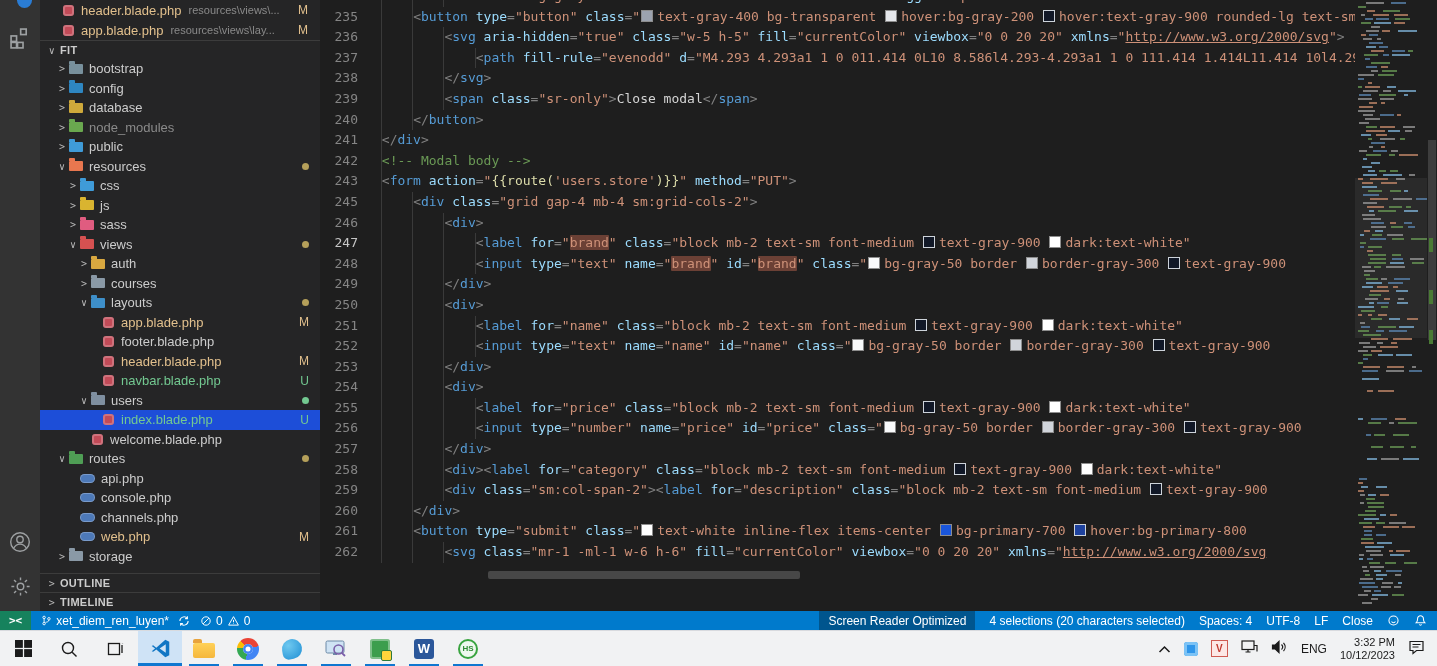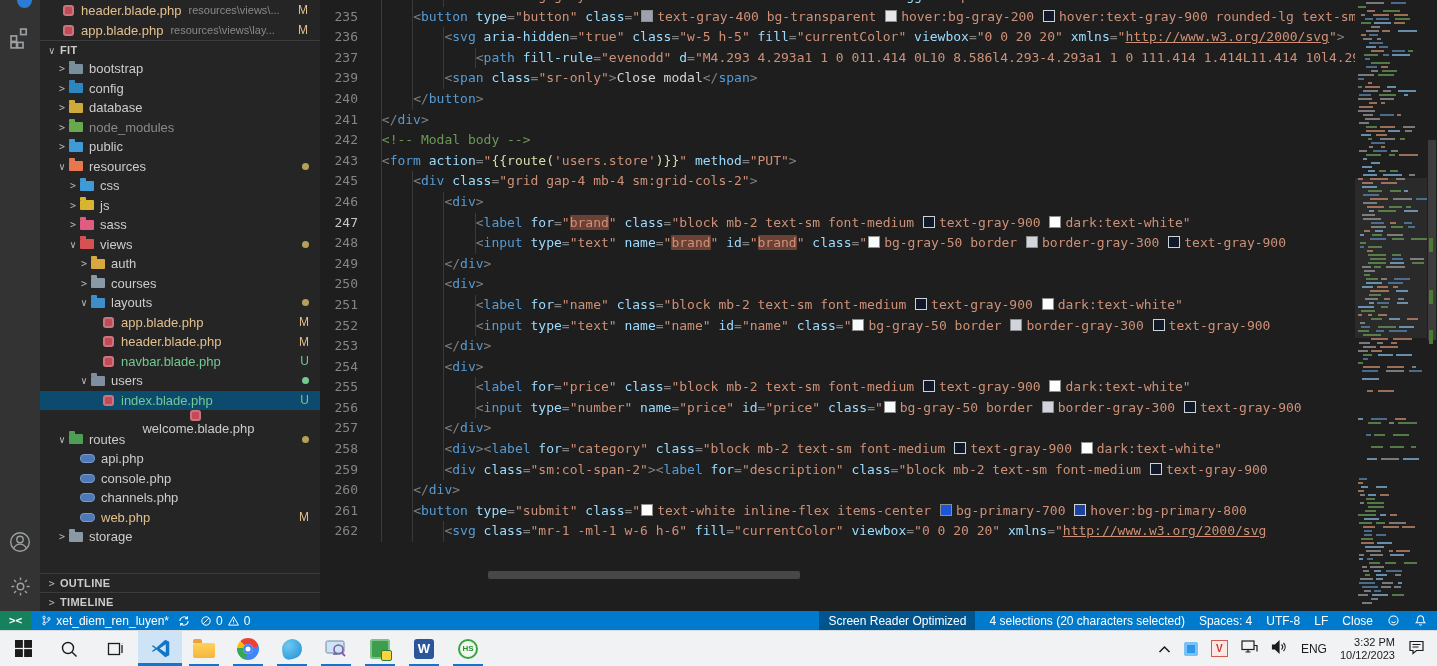--- a/index.html
+++ b/index.html
@@ -13,21 +13,21 @@
   .sidebar{width:280px;background:#252526;flex:none;display:flex;flex-direction:column;overflow:hidden;color:#cccccc;}
   .oe-row{height:20px;display:flex;align-items:center;padding-left:22px;font-size:13px;}
   .oe-name{color:#e2c08d;white-space:nowrap;}
   .oe-desc{color:#8a8a8a;font-size:11px;margin-left:7px;white-space:nowrap;overflow:hidden;text-overflow:ellipsis;max-width:112px;}
   .oe-badge{margin-left:auto;padding-right:12px;color:#e2c08d;font-size:12px;}
   .sect{height:18px;display:flex;align-items:center;font-size:11px;font-weight:700;letter-spacing:.3px;
         border-top:1px solid #3c3c3c;padding-left:4px;color:#cccccc;}
   .sect .chev{width:16px;text-align:center;font-weight:400;}
   .tree{flex:1;overflow:hidden;}
   .trow{height:19.5px;display:flex;align-items:center;font-size:13px;white-space:nowrap;}
-  .trow.selrow{background:#0c4a6e;}
+  .trow.selrow{background:#1d4ed8;}
   .chev{color:#b8b8b8;font-size:10px;width:14px;flex:none;text-align:center;font-family:"DejaVu Sans Mono",monospace;}
   .fico{position:relative;width:14px;height:10px;border-radius:1px;margin:0 6px 0 0;flex:none;}
   .fico::before{content:"";position:absolute;top:-3px;left:0;width:6px;height:3px;background:inherit;border-radius:1px 1px 0 0;}
   .bico{width:11px;height:11px;border-radius:3px;background:#c24b58;box-shadow:inset 0 0 0 2px rgba(255,255,255,.22);margin:0 7px 0 1px;flex:none;}
   .pico{width:15px;height:9px;border-radius:5px;background:#4d79b8;box-shadow:inset 0 0 0 1px rgba(255,255,255,.25);margin:0 6px 0 0;flex:none;}
   .tlabel{color:#cccccc;}
   .tright{margin-left:auto;display:flex;align-items:center;gap:7px;padding-right:11px;font-size:12px;}
   .dot{width:7px;height:7px;border-radius:50%;flex:none;}
   
   .editor{flex:1;display:flex;position:relative;background:#1e1e1e;overflow:hidden;}
@@ -224,20 +224,26 @@
           <span class="chev"></span>
           <span class="bico"></span>
           <span class="tlabel" style="color: rgb(226, 192, 141);">app.blade.php</span>
           <span class="tright">
             <span style="color: rgb(226, 192, 141);">M</span>
           </span>
         </div>
         <div class="trow" style="padding-left: 48px;">
           <span class="chev"></span>
           <span class="bico"></span>
+          <span class="tlabel">footer.blade.php</span>
+          <span class="tright"></span>
+        </div>
+        <div class="trow" style="padding-left: 48px;">
+          <span class="chev"></span>
+          <span class="bico"></span>
           <span class="tlabel" style="color: rgb(226, 192, 141);">header.blade.php</span>
           <span class="tright">
             <span style="color: rgb(226, 192, 141);">M</span>
           </span>
         </div>
         <div class="trow" style="padding-left: 48px;">
           <span class="chev"></span>
           <span class="bico"></span>
           <span class="tlabel" style="color: rgb(115, 201, 145);">navbar.blade.php</span>
           <span class="tright">
@@ -253,21 +259,21 @@
           </span>
         </div>
         <div class="trow selrow" style="padding-left: 48px;">
           <span class="chev"></span>
           <span class="bico"></span>
           <span class="tlabel" style="color: rgb(115, 201, 145);">index.blade.php</span>
           <span class="tright">
             <span style="color: rgb(115, 201, 145);">U</span>
           </span>
         </div>
-        <div class="trow" style="padding-left: 37px; flex-direction: column;">
+        <div class="trow" style="padding-left: 37px;">
           <span class="chev"></span>
           <span class="bico"></span>
           <span class="tlabel">welcome.blade.php</span>
           <span class="tright"></span>
         </div>
         <div class="trow" style="padding-left: 15px;">
           <span class="chev">∨</span>
           <span class="fico" style="background: rgb(79, 158, 85);"></span>
           <span class="tlabel">routes</span>
           <span class="tright">
@@ -317,20 +323,21 @@
     </div>
   </div>
 
   <div class="editor">
     <div class="code-scroll">
       <div class="code-lines">
           <div class="cl"><span class="ln">234</span><span class="ct"><span class="indent" style="width: 9ch;"></span><span style="color: rgb(206, 145, 120);">dark:hover:bg-gray-600 dark:hover:text-white" </span><span style="color: rgb(156, 220, 254);">data-modal-toggle</span><span style="color: rgb(128, 128, 128);">=</span><span style="color: rgb(206, 145, 120);">"updateProductModal"</span><span style="color: rgb(128, 128, 128);">&gt;</span></span></div>
           <div class="cl"><span class="ln">235</span><span class="ct"><span class="indent" style="width: 5ch;"></span><span style="color: rgb(128, 128, 128);">&lt;</span><span style="color: rgb(86, 156, 214);">button</span><span style="color: rgb(156, 220, 254);"> type</span><span style="color: rgb(128, 128, 128);">=</span><span style="color: rgb(206, 145, 120);">"button"</span><span style="color: rgb(156, 220, 254);"> class</span><span style="color: rgb(128, 128, 128);">=</span><span style="color: rgb(206, 145, 120);">"</span><span class="sw" style="background: rgb(156, 163, 175); border-color: rgb(141, 141, 141);"></span><span style="color: rgb(206, 145, 120);">text-gray-400 bg-transparent </span><span class="sw" style="background: rgb(229, 231, 235); border-color: rgb(141, 141, 141);"></span><span style="color: rgb(206, 145, 120);">hover:bg-gray-200 </span><span class="sw" style="background: rgb(17, 24, 39); border-color: rgb(205, 211, 218);"></span><span style="color: rgb(206, 145, 120);">hover:text-gray-900 rounded-lg text-sm p-1.5</span></span></div>
           <div class="cl"><span class="ln">236</span><span class="ct"><span class="indent" style="width: 9ch;"></span><span style="color: rgb(128, 128, 128);">&lt;</span><span style="color: rgb(86, 156, 214);">svg</span><span style="color: rgb(156, 220, 254);"> aria-hidden</span><span style="color: rgb(128, 128, 128);">=</span><span style="color: rgb(206, 145, 120);">"true"</span><span style="color: rgb(156, 220, 254);"> class</span><span style="color: rgb(128, 128, 128);">=</span><span style="color: rgb(206, 145, 120);">"w-5 h-5"</span><span style="color: rgb(156, 220, 254);"> fill</span><span style="color: rgb(128, 128, 128);">=</span><span style="color: rgb(206, 145, 120);">"currentColor"</span><span style="color: rgb(156, 220, 254);"> viewbox</span><span style="color: rgb(128, 128, 128);">=</span><span style="color: rgb(206, 145, 120);">"0 0 20 20"</span><span style="color: rgb(156, 220, 254);"> xmlns</span><span style="color: rgb(128, 128, 128);">=</span><span style="color: rgb(206, 145, 120);">"</span><span style="color: rgb(206, 145, 120); text-decoration: underline;">http://www.w3.org/2000/svg</span><span style="color: rgb(206, 145, 120);">"</span><span style="color: rgb(128, 128, 128);">&gt;</span></span></div>
           <div class="cl"><span class="ln">237</span><span class="ct"><span class="indent" style="width: 13ch;"></span><span style="color: rgb(128, 128, 128);">&lt;</span><span style="color: rgb(86, 156, 214);">path</span><span style="color: rgb(156, 220, 254);"> fill-rule</span><span style="color: rgb(128, 128, 128);">=</span><span style="color: rgb(206, 145, 120);">"evenodd"</span><span style="color: rgb(156, 220, 254);"> d</span><span style="color: rgb(128, 128, 128);">=</span><span style="color: rgb(206, 145, 120);">"M4.293 4.293a1 1 0 011.414 0L10 8.586l4.293-4.293a1 1 0 111.414 1.414L11.414 10l4.293 4.293a1 1 0</span></span></div>
+          <div class="cl"><span class="ln">238</span><span class="ct"><span class="indent" style="width: 9ch;"></span><span style="color: rgb(128, 128, 128);">&lt;/</span><span style="color: rgb(86, 156, 214);">svg</span><span style="color: rgb(128, 128, 128);">&gt;</span></span></div>
           <div class="cl"><span class="ln">239</span><span class="ct"><span class="indent" style="width: 9ch;"></span><span style="color: rgb(128, 128, 128);">&lt;</span><span style="color: rgb(86, 156, 214);">span</span><span style="color: rgb(156, 220, 254);"> class</span><span style="color: rgb(128, 128, 128);">=</span><span style="color: rgb(206, 145, 120);">"sr-only"</span><span style="color: rgb(128, 128, 128);">&gt;</span><span style="color: rgb(212, 212, 212);">Close modal</span><span style="color: rgb(128, 128, 128);">&lt;/</span><span style="color: rgb(86, 156, 214);">span</span><span style="color: rgb(128, 128, 128);">&gt;</span></span></div>
           <div class="cl"><span class="ln">240</span><span class="ct"><span class="indent" style="width: 5ch;"></span><span style="color: rgb(128, 128, 128);">&lt;/</span><span style="color: rgb(86, 156, 214);">button</span><span style="color: rgb(128, 128, 128);">&gt;</span></span></div>
           <div class="cl"><span class="ln">241</span><span class="ct"><span class="indent" style="width: 1ch;"></span><span style="color: rgb(128, 128, 128);">&lt;/</span><span style="color: rgb(86, 156, 214);">div</span><span style="color: rgb(128, 128, 128);">&gt;</span></span></div>
           <div class="cl"><span class="ln">242</span><span class="ct"><span class="indent" style="width: 1ch;"></span><span style="color: rgb(106, 153, 85);">&lt;!-- Modal body --&gt;</span></span></div>
           <div class="cl"><span class="ln">243</span><span class="ct"><span class="indent" style="width: 1ch;"></span><span style="color: rgb(128, 128, 128);">&lt;</span><span style="color: rgb(86, 156, 214);">form</span><span style="color: rgb(156, 220, 254);"> action</span><span style="color: rgb(128, 128, 128);">=</span><span style="color: rgb(206, 145, 120);">"</span><span style="color: rgb(220, 220, 170);">{{route(</span><span style="color: rgb(206, 145, 120);">'users.store'</span><span style="color: rgb(220, 220, 170);">)}}</span><span style="color: rgb(206, 145, 120);">"</span><span style="color: rgb(156, 220, 254);"> method</span><span style="color: rgb(128, 128, 128);">=</span><span style="color: rgb(206, 145, 120);">"PUT"</span><span style="color: rgb(128, 128, 128);">&gt;</span></span></div>
           <div class="cl"><span class="ln">245</span><span class="ct"><span class="indent" style="width: 5ch;"></span><span style="color: rgb(128, 128, 128);">&lt;</span><span style="color: rgb(86, 156, 214);">div</span><span style="color: rgb(156, 220, 254);"> class</span><span style="color: rgb(128, 128, 128);">=</span><span style="color: rgb(206, 145, 120);">"grid gap-4 mb-4 sm:grid-cols-2"</span><span style="color: rgb(128, 128, 128);">&gt;</span></span></div>
           <div class="cl"><span class="ln">246</span><span class="ct"><span class="indent" style="width: 9ch;"></span><span style="color: rgb(128, 128, 128);">&lt;</span><span style="color: rgb(86, 156, 214);">div</span><span style="color: rgb(128, 128, 128);">&gt;</span></span></div>
           <div class="cl"><span class="ln cur">247</span><span class="ct"><span class="indent" style="width: 13ch;"></span><span style="color: rgb(128, 128, 128);">&lt;</span><span style="color: rgb(86, 156, 214);">label</span><span style="color: rgb(156, 220, 254);"> for</span><span style="color: rgb(128, 128, 128);">=</span><span style="color: rgb(206, 145, 120);">"</span><span class="sel" style="color: rgb(206, 145, 120);">brand</span><span style="color: rgb(206, 145, 120);">"</span><span style="color: rgb(156, 220, 254);"> class</span><span style="color: rgb(128, 128, 128);">=</span><span style="color: rgb(206, 145, 120);">"block mb-2 text-sm font-medium </span><span class="sw" style="background: rgb(17, 24, 39); border-color: rgb(205, 211, 218);"></span><span style="color: rgb(206, 145, 120);">text-gray-900 </span><span class="sw" style="background: rgb(255, 255, 255); border-color: rgb(141, 141, 141);"></span><span style="color: rgb(206, 145, 120);">dark:text-white"</span></span></div>
           <div class="cl"><span class="ln">248</span><span class="ct"><span class="indent" style="width: 13ch;"></span><span style="color: rgb(128, 128, 128);">&lt;</span><span style="color: rgb(86, 156, 214);">input</span><span style="color: rgb(156, 220, 254);"> type</span><span style="color: rgb(128, 128, 128);">=</span><span style="color: rgb(206, 145, 120);">"text"</span><span style="color: rgb(156, 220, 254);"> name</span><span style="color: rgb(128, 128, 128);">=</span><span style="color: rgb(206, 145, 120);">"</span><span class="sel" style="color: rgb(206, 145, 120);">brand</span><span style="color: rgb(206, 145, 120);">"</span><span style="color: rgb(156, 220, 254);"> id</span><span style="color: rgb(128, 128, 128);">=</span><span style="color: rgb(206, 145, 120);">"</span><span class="sel" style="color: rgb(206, 145, 120);">brand</span><span style="color: rgb(206, 145, 120);">"</span><span style="color: rgb(156, 220, 254);"> class</span><span style="color: rgb(128, 128, 128);">=</span><span style="color: rgb(206, 145, 120);">"</span><span class="sw" style="background: rgb(249, 250, 251); border-color: rgb(141, 141, 141);"></span><span style="color: rgb(206, 145, 120);">bg-gray-50 border </span><span class="sw" style="background: rgb(209, 213, 219); border-color: rgb(141, 141, 141);"></span><span style="color: rgb(206, 145, 120);">border-gray-300 </span><span class="sw" style="background: rgb(17, 24, 39); border-color: rgb(205, 211, 218);"></span><span style="color: rgb(206, 145, 120);">text-gray-900</span></span></div>
           <div class="cl"><span class="ln">249</span><span class="ct"><span class="indent" style="width: 9ch;"></span><span style="color: rgb(128, 128, 128);">&lt;/</span><span style="color: rgb(86, 156, 214);">div</span><span style="color: rgb(128, 128, 128);">&gt;</span></span></div>

